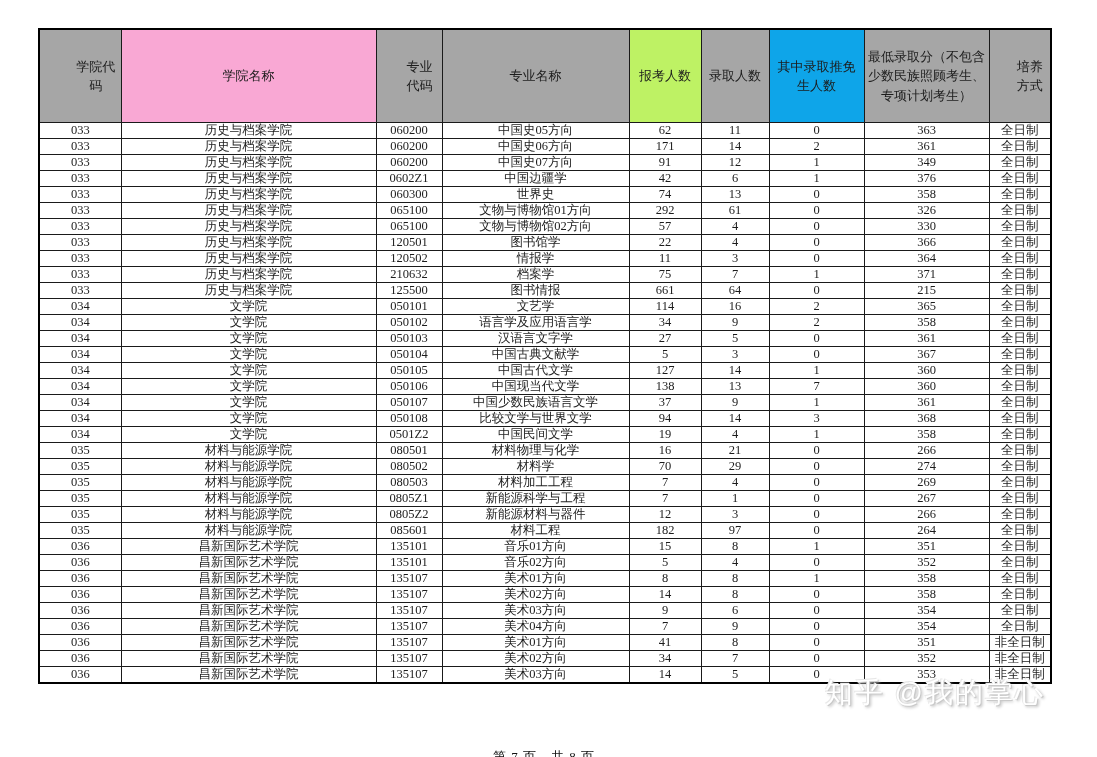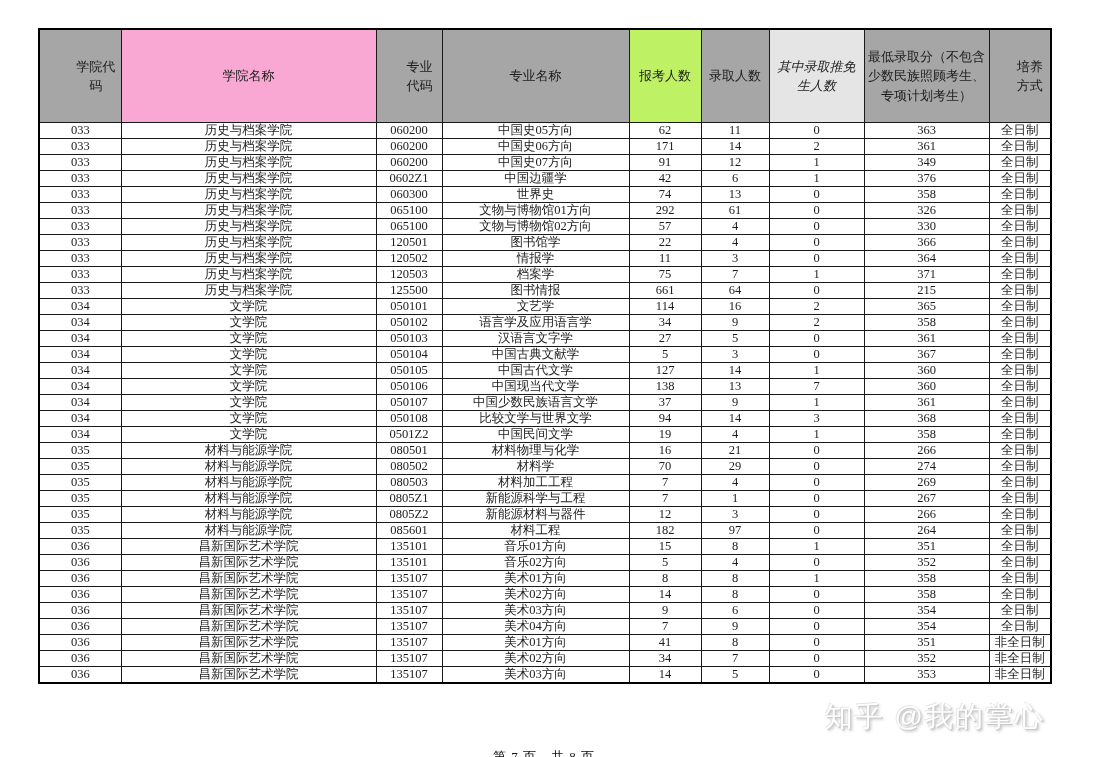--- a/index.html
+++ b/index.html
@@ -61,21 +61,21 @@
     width: 1012px;
     top: 748px;
     text-align: center;
     font-size: 13px;
     color: #111;
     letter-spacing: 1px;
   }
   .watermark {
     position: absolute;
     right: 52px;
-    top: 698px;
+    top: 674px;
     font-size: 28px;
     letter-spacing: 2px;
     color: #ffffff;
     text-shadow: 1px 1px 0 #c9c9c9, 2px 2px 3px #bdbdbd, -1px -1px 0 #e8e8e8;
     font-family: "Liberation Sans", "DejaVu Sans", sans-serif;
   }
 </style>
 </head>
 <body>
 
@@ -94,21 +94,21 @@
         <col class="c8">
     </colgroup>
     <thead>
       <tr id="header-row">
           <th style="background: rgb(166, 166, 166); padding-left: 34px;">学院代码</th>
           <th style="background: #f9a8d4;">学院名称</th>
           <th style="background: rgb(166, 166, 166); padding-left: 24px;">专业代码</th>
           <th style="background: rgb(166, 166, 166);">专业名称</th>
           <th style="background: #bef264;">报考人数</th>
           <th style="background: rgb(166, 166, 166);">录取人数</th>
-          <th style="background: #e5e5e5; font-style: italic;">其中录取推免生人数</th>
+          <th style="background: #0ea5e9;">其中录取推免生人数</th>
           <th style="background: rgb(166, 166, 166);">最低录取分（不包含少数民族照顾考生、专项计划考生）</th>
           <th style="background: rgb(166, 166, 166); padding-left: 23px;">培养方式</th>
         </tr>
     </thead>
     <tbody id="table-body">
         <tr>
           <td>033</td>
           <td>历史与档案学院</td>
           <td>060200</td>
           <td>中国史05方向</td>
@@ -202,21 +202,21 @@
           <td>情报学</td>
           <td>11</td>
           <td>3</td>
           <td>0</td>
           <td>364</td>
           <td>全日制</td>
         </tr>
         <tr>
           <td>033</td>
           <td>历史与档案学院</td>
-          <td>120503</td>
+          <td>210632</td>
           <td>档案学</td>
           <td>75</td>
           <td>7</td>
           <td>1</td>
           <td>371</td>
           <td>全日制</td>
         </tr>
         <tr>
           <td>033</td>
           <td>历史与档案学院</td>

